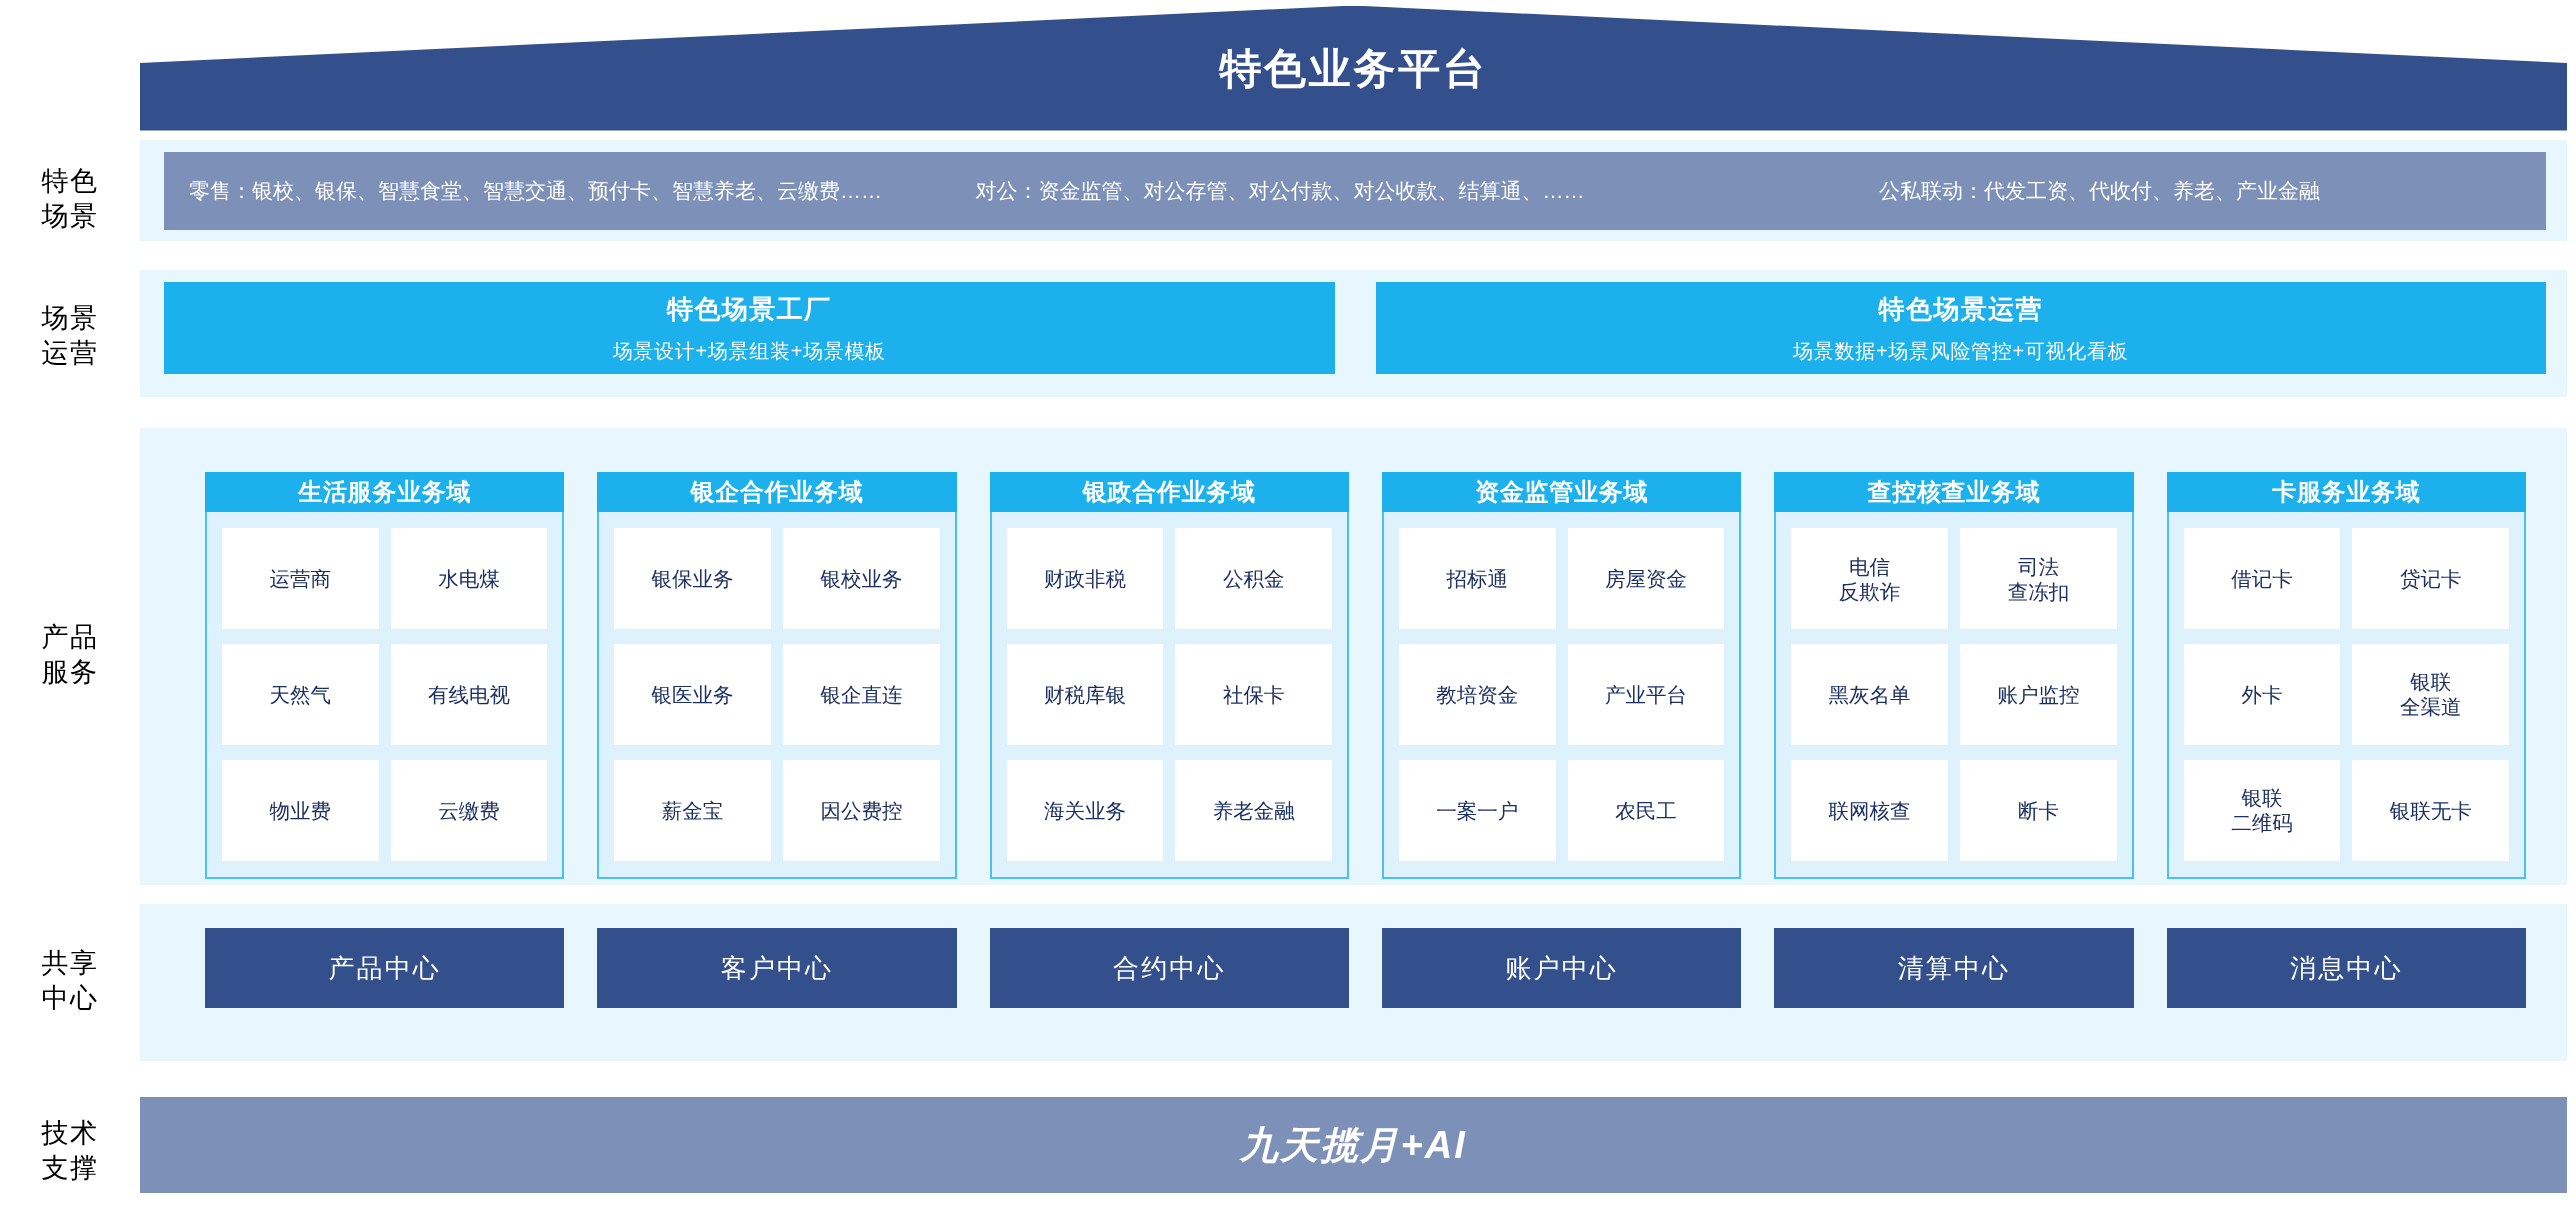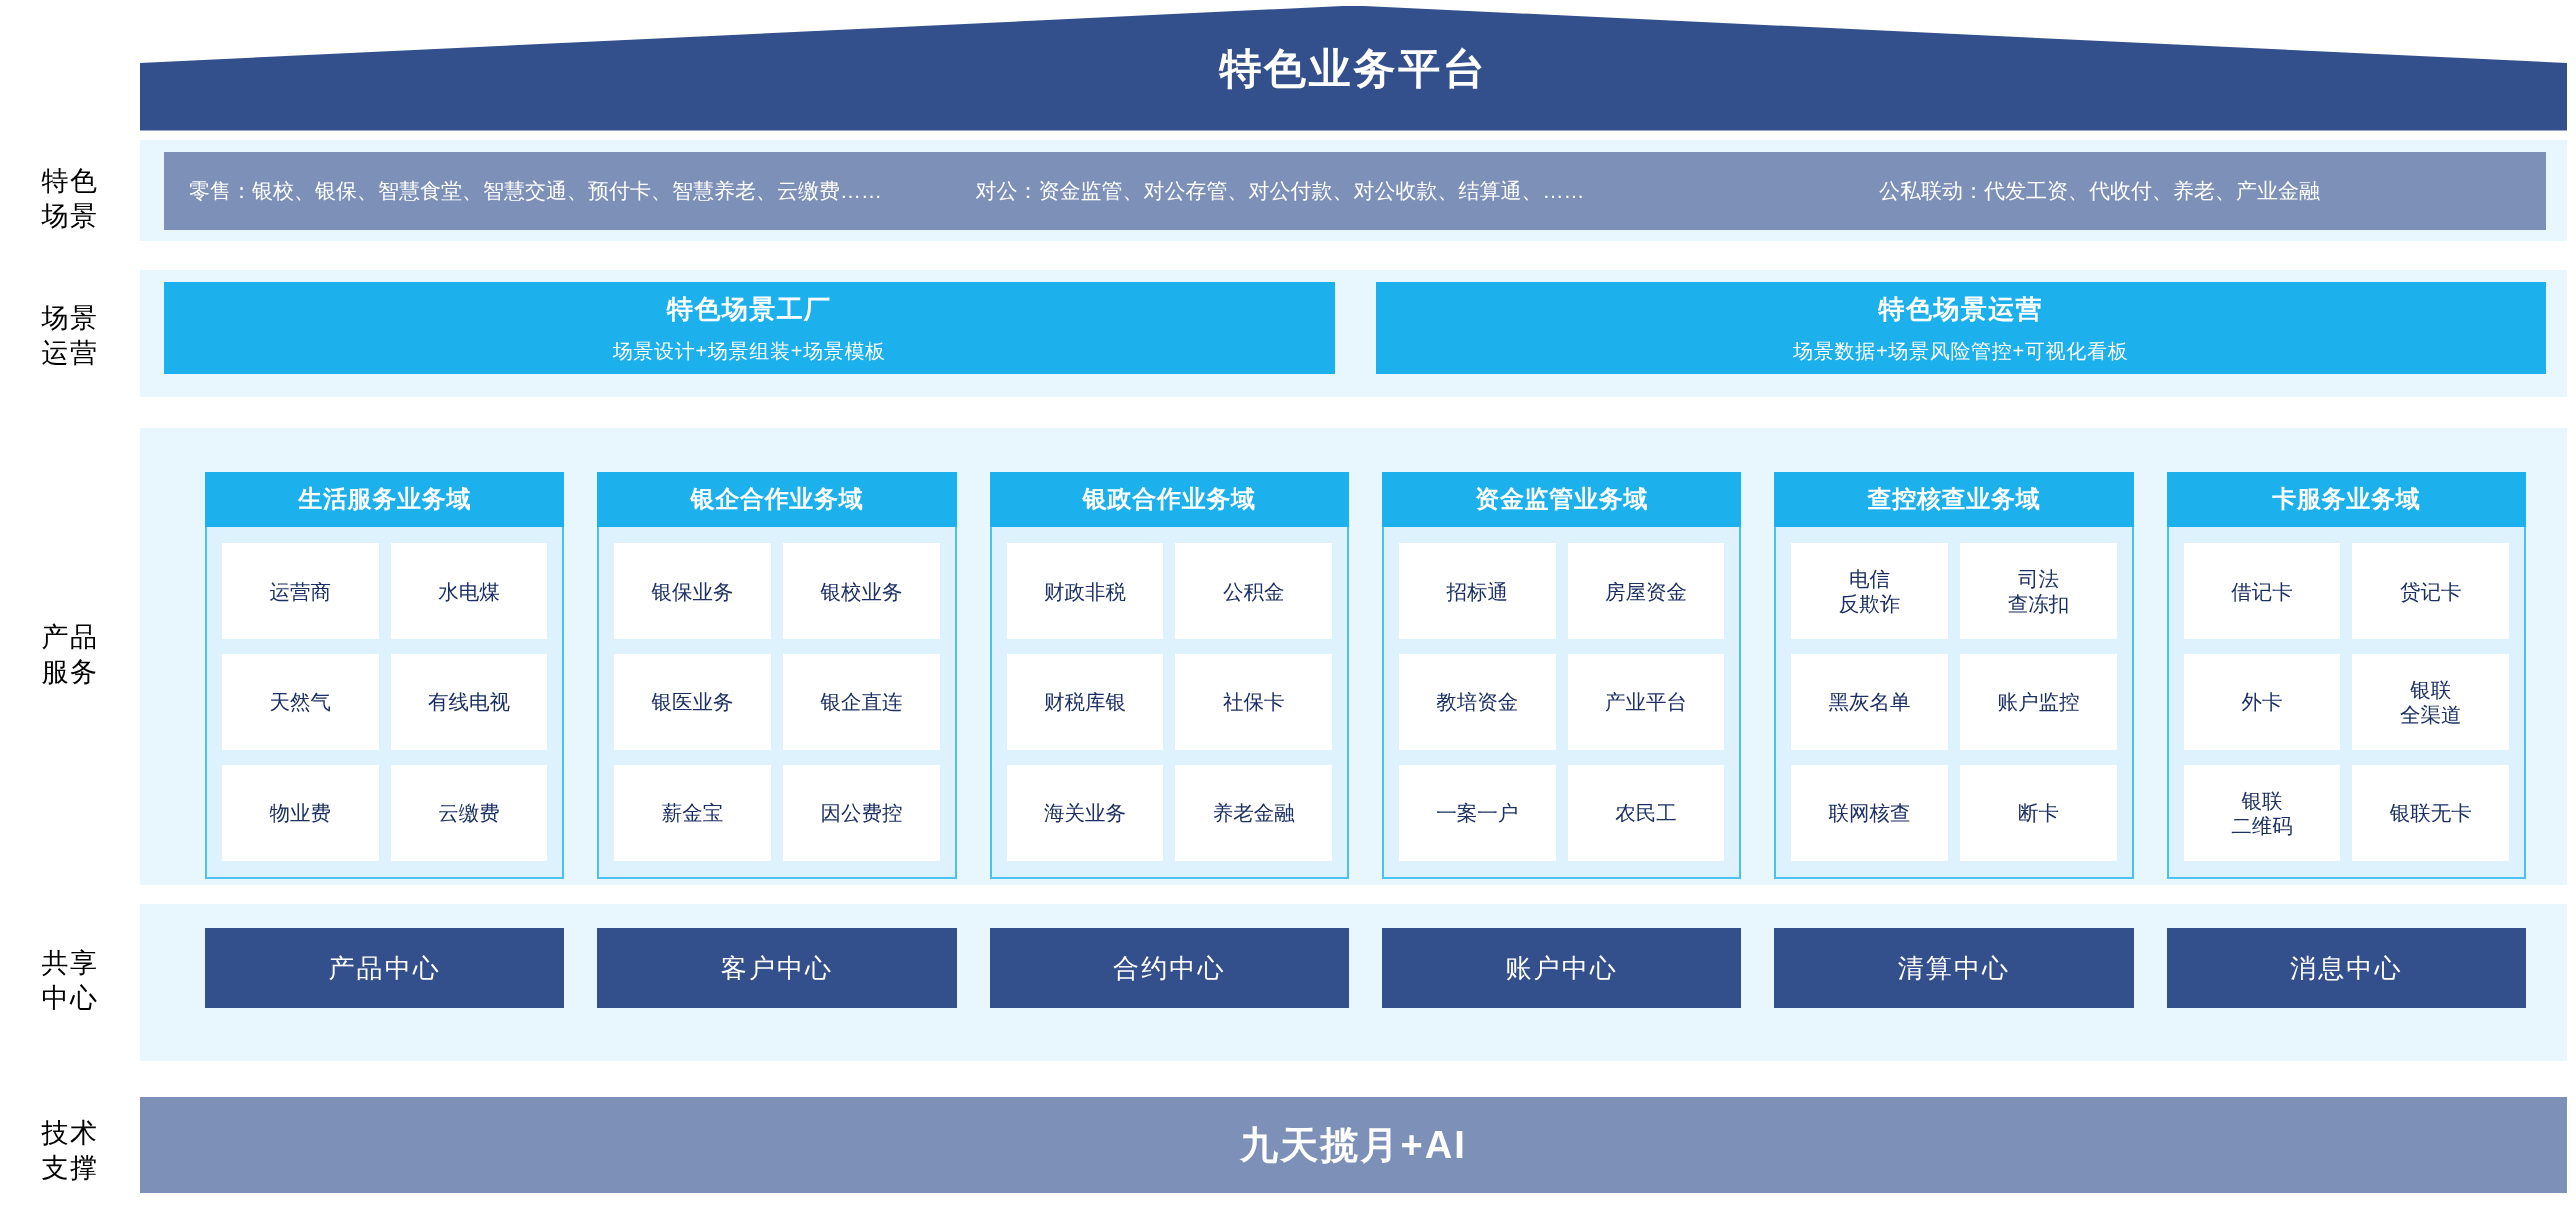--- a/index.html
+++ b/index.html
@@ -115,21 +115,21 @@
     background: #ddf2fc;
     display: flex;
     flex-direction: column;
   }
   .domain-head {
     background: #1cb1ec;
     color: #ffffff;
     font-size: 24px;
     font-weight: bold;
     letter-spacing: 0.7px;
-    height: 55px;
+    height: 40px;
     display: flex;
     align-items: center;
     justify-content: center;
     margin: -2.1px -2.1px 0 -2.1px;
   }
   .domain-grid {
     flex: 1 1 auto;
     display: grid;
     grid-template-columns: 1fr 1fr;
     grid-template-rows: 1fr 1fr 1fr;
@@ -175,20 +175,21 @@
     left: 140px; top: 1097px;
     width: 2427px; height: 96px;
     background: #7d90b8;
     color: #ffffff;
     display: flex;
     align-items: center;
     justify-content: center;
     font-size: 38px;
     font-weight: bold;
     letter-spacing: 2.1px;
+    font-style: italic;
   }
 </style>
 </head>
 <body>
 
 <div class="page">
 
   <div class="roof">
     <div class="roof-shape"></div>
     <div class="roof-title">特色业务平台</div>

